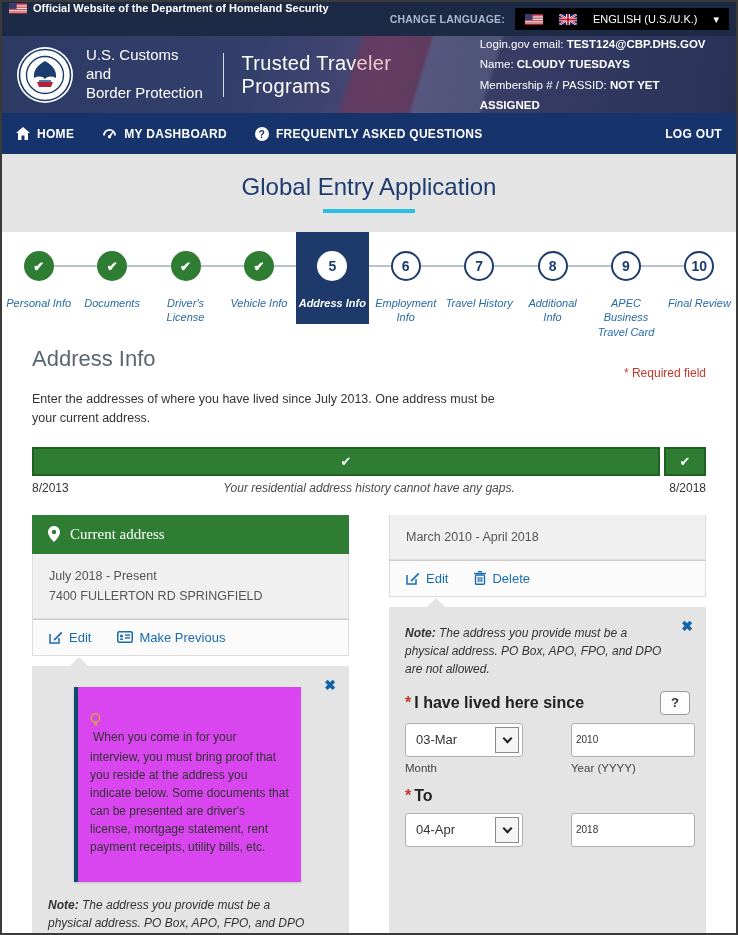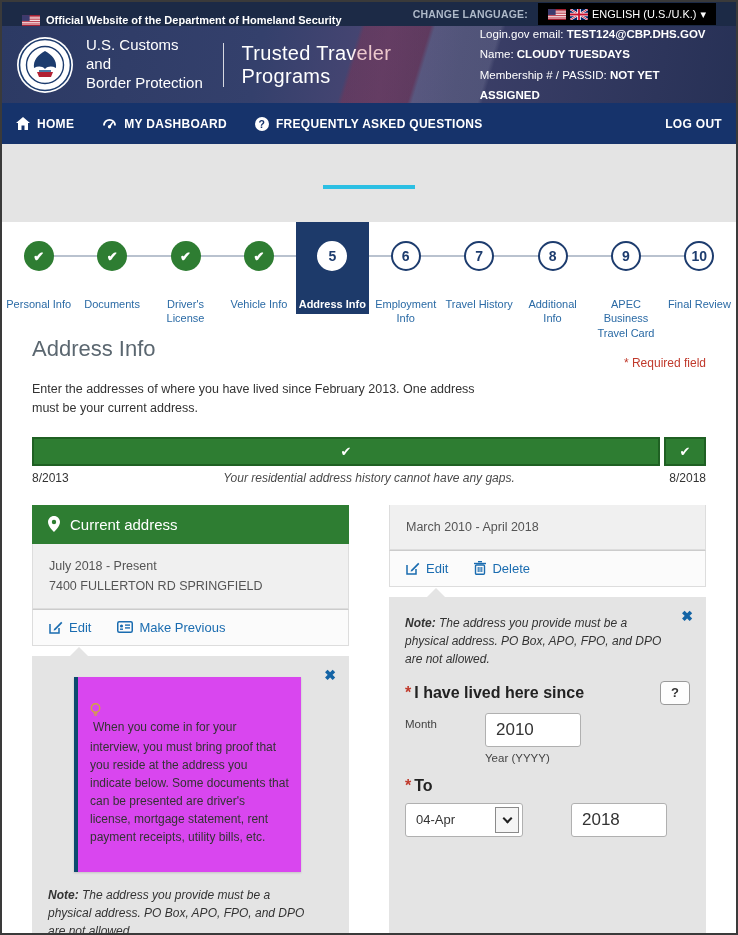--- a/index.html
+++ b/index.html
@@ -1,26 +1,26 @@
 <!DOCTYPE html>
 <html><head>
 <meta charset="utf-8">
 <style>
   * { margin:0; padding:0; box-sizing:border-box; }
   html,body { background:#fff; }
   body { font-family:"Liberation Sans", sans-serif; }
   .screen { width:738px; height:935px; border:2px solid #3a3a3a; overflow:hidden; position:relative; background:#fff; }
 
   
-  .topbar { height:24px; background:#1c2a46; display:flex; align-items:flex-end; justify-content:space-between; padding:0 20px; }
+  .topbar { height:34px; background:#1c2a46; display:flex; align-items:flex-start; justify-content:space-between; padding:0 7px; }
   .topbar-left { display:flex; align-items:center; gap:6px; }
   .topbar-left .txt { color:#fff; font-size:11px; font-weight:bold; }
   .topbar-right { display:flex; align-items:center; gap:10px; height:100%; }
   .chg-lang { color:#aeb9c9; font-size:10.5px; font-weight:bold; letter-spacing:.2px; }
-  .lang-box { background:#000; height:22px; display:flex; align-items:center; gap:4px; padding:0 10px; color:#fff; font-size:11px; cursor:pointer; }
+  .lang-box { background:#000; height:22px; display:flex; align-items:center; gap:16px; padding:0 10px; color:#fff; font-size:11px; cursor:pointer; }
   .flag { display:inline-block; line-height:0; }
 
   
   .header { height:77px; background:linear-gradient(100deg,#2c3a64 0%,#34406c 35%,#4a4673 52%,#3c3f68 62%,#273156 100%); display:flex; align-items:center; padding:0 14px; position:relative; overflow:hidden; }
   .header:before { content:""; position:absolute; left:180px; top:-30px; width:420px; height:160px; background:linear-gradient(115deg, rgba(178,34,52,0) 40%, rgba(178,34,52,.25) 41%, rgba(178,34,52,.25) 55%, rgba(240,240,255,.12) 56%, rgba(240,240,255,.12) 70%, rgba(178,34,52,0) 71%); transform:rotate(-8deg); pointer-events:none; }
   .seal { width:58px; height:58px; flex:0 0 auto; }
   .agency { color:#fff; font-family:Liberation Sans, sans-serif; font-size:15px; line-height:1.25; margin-left:12px; }
   .hdr-divider { width:1px; height:44px; background:rgba(255,255,255,.8); margin:0 18px; }
   .app-title { color:#fff; font-size:20px; letter-spacing:.3px; }
   .hdr-right { margin-left:auto; color:#fff; font-size:11.5px; line-height:1.75; padding-right:6px; position:relative; z-index:1; }
@@ -39,21 +39,21 @@
 
   
   .stepper { height:92px; background:#fff; display:flex; position:relative; }
   .step-line { position:absolute; top:33px; left:37px; right:37px; height:2px; background:#b9c2cf; }
   .step { flex:1; text-align:center; position:relative; padding-top:19px; cursor:pointer; }
   .step.active { background:#1d3a6a; }
   .circle { width:30px; height:30px; border-radius:50%; margin:0 auto; display:flex; align-items:center; justify-content:center; position:relative; z-index:1; font-size:14px; font-weight:bold; }
   .step.complete .circle { background:#2e7d32; color:#fff; font-size:13px; }
   .step.todo .circle { background:#fff; border:2px solid #1d3c6e; color:#1d3c6e; }
   .step.active .circle { background:#fff; color:#1d3c6e; border:2px solid #fff; }
-  .step-label { font-size:11px; color:#2a6aa5; line-height:1.3; margin-top:26px; padding:0 2px; }
+  .step-label { font-size:11px; color:#2a6aa5; line-height:1.3; margin-top:15px; padding:0 2px;font-style:italic; }
   .step.active .step-label { color:#fff; font-weight:bold; }
 
   
   .band2 { height:58px; background:#e4e4e4; display:flex; align-items:center; justify-content:center; }
   .section-title { color:#1d3c6e; font-size:20px; font-weight:400; }
 
   
   .content { padding:22px 30px 0; background:#fff; }
   .head-row { display:flex; align-items:flex-start; justify-content:space-between; }
   .h2 { color:#5b6770; font-size:22px; font-weight:400; }
@@ -63,21 +63,21 @@
   .timeline { display:flex; gap:4px; margin-top:18px; }
   .tl-seg { background:#2e7d32; border:2px solid #1f6023; height:29px; display:flex; align-items:center; justify-content:center; color:#fff; font-size:13px; }
   .tl-seg.big { flex:1; }
   .tl-seg.small { width:42px; }
   .tl-labels { display:flex; align-items:center; margin-top:5px; font-size:12px; color:#333; }
   .tl-note { flex:1; text-align:center; font-style:italic; color:#4a4a4a; }
 
   
   .cards { display:flex; gap:40px; margin-top:20px; align-items:stretch; }
   .card-col { flex:1; display:flex; flex-direction:column; min-width:0; }
-  .card-head { background:#2e7d32; color:#fff; font-size:15px; padding:11px 16px; display:flex; align-items:center; gap:10px; }
+  .card-head { background:#2e7d32; color:#fff; font-size:15px; padding:11px 16px; display:flex; align-items:center; gap:10px;font-family:Liberation Serif, serif; }
   .card-body { background:#f0f0f0; border:1px solid #ddd; border-top:none; padding:12px 16px; color:#555; font-size:12.5px; line-height:1.6; }
   .card-actions { background:#fbfbfb; border:1px solid #ddd; border-top:1px solid #ccc; padding:10px 16px; display:flex; gap:26px; }
   .action-link { color:#1a6cb0; font-size:13px; display:flex; align-items:center; gap:6px; cursor:pointer; }
 
   .panel { margin-top:10px; background:#e4e4e4; position:relative; padding:15px 16px 20px; flex:1; }
   .panel:before { content:""; position:absolute; top:-9px; left:38px; border-left:9px solid transparent; border-right:9px solid transparent; border-bottom:9px solid #e4e4e4; }
   .close-x { position:absolute; top:12px; right:13px; color:#1464a5; font-weight:bold; font-size:14px; cursor:pointer; line-height:1; }
 
   .tooltip { background:#d946ef; border-left:4px solid #0c4a6e; box-shadow:0 1px 2px rgba(0,0,0,.15); padding:26px 12px; margin:6px 32px 0 26px; font-size:12px; color:#333; line-height:1.5; }
   .bulb { vertical-align:-2px; margin-right:3px; }
@@ -91,21 +91,21 @@
   .help-btn { width:30px; height:24px; border:1px solid #999; border-radius:4px; background:#fdfdfd; color:#333; font-weight:bold; font-size:13px; display:flex; align-items:center; justify-content:center; cursor:pointer; }
 
   .ctrl-row { display:flex; gap:48px; margin-top:8px; }
   .ctrl-col { display:flex; flex-direction:column; }
   .sub-label { font-size:11.5px; color:#444; margin-top:5px; }
 
   .sel { width:118px; height:34px; background:#fff; border:1px solid #b0b0b0; border-radius:3px; display:flex; align-items:center; cursor:pointer; }
   .sel .val { flex:1; padding-left:10px; font-size:13px; color:#333; white-space:nowrap; overflow:hidden; }
   .sel-arrow { width:24px; height:26px; margin:3px; border:1px solid #8a8a8a; background:#f5f5f5; display:flex; align-items:center; justify-content:center; flex:0 0 auto; }
   .chev { width:7px; height:7px; border-right:2px solid #222; border-bottom:2px solid #222; transform:rotate(45deg); margin-top:-3px; }
-  .txt-input { width:96px; height:34px; border:1px solid #b0b0b0; border-radius:3px; padding:0 10px; font-size:17px; color:#333; font-family:"Liberation Sans", sans-serif; background:#fff; }
+  .txt-input { width:124px; height:34px; border:1px solid #b0b0b0; border-radius:3px; padding:0 4px; font-size:10px; color:#333; font-family:"Liberation Sans", sans-serif; background:#fff; }
 
   svg { display:block; }
 </style>
 </head>
 <body>
 
 <div class="screen">
 
   <div class="topbar">
     <div class="topbar-left">
@@ -203,20 +203,21 @@
     <div class="nav-item">
       <span class="qmark">?</span>
       <span>FREQUENTLY ASKED QUESTIONS</span>
     </div>
     <div class="nav-item nav-right">
       <span>LOG OUT</span>
     </div>
   </div>
 
   <div class="band1">
+    <div class="page-title">Global Entry Application</div>
     <div class="title-underline"></div>
   </div>
 
   <div class="stepper">
     <div class="step-line"></div>
 
     <div class="step complete">
       <div class="circle">✔</div>
       <div class="step-label">Personal Info</div>
     </div>
@@ -257,21 +258,21 @@
       <div class="step-label">Final Review</div>
     </div>
   </div>
 
 
   <div class="content">
     <div class="head-row">
       <div class="h2">Address Info</div>
       <div class="required-note">* Required field</div>
     </div>
-    <div class="desc">Enter the addresses of where you have lived since February 2013. One address must be your current address.</div>
+    <div class="desc">Enter the addresses of where you have lived since July 2013. One address must be your current address.</div>
 
     <div class="timeline">
       <div class="tl-seg big">
           <span>✔</span>
         </div>
       <div class="tl-seg small">
           <span>✔</span>
         </div>
     </div>
     <div class="tl-labels">
@@ -366,20 +367,26 @@
           <span class="close-x">✖</span>
           <div class="note" style="margin-top:2px;">
             <b>Note:</b><span> The address you provide must be a physical address. PO Box, APO, FPO, and DPO are not allowed.</span>
           </div>
           <div class="field-label-row">
             <span class="field-label"><span class="req">*</span><span>I have lived here since</span></span>
             <span class="help-btn">?</span>
           </div>
           <div class="ctrl-row">
             <div class="ctrl-col">
+              <div class="sel">
+                <span class="val">03-Mar</span>
+                <span class="sel-arrow">
+                    <span class="chev"></span>
+                  </span>
+              </div>
               <span class="sub-label">Month</span>
             </div>
             <div class="ctrl-col">
               <input class="txt-input" value="2010" style="">
               <span class="sub-label">Year (YYYY)</span>
             </div>
           </div>
 
           <div class="field-label-row">
             <span class="field-label"><span class="req">*</span><span>To</span></span>

